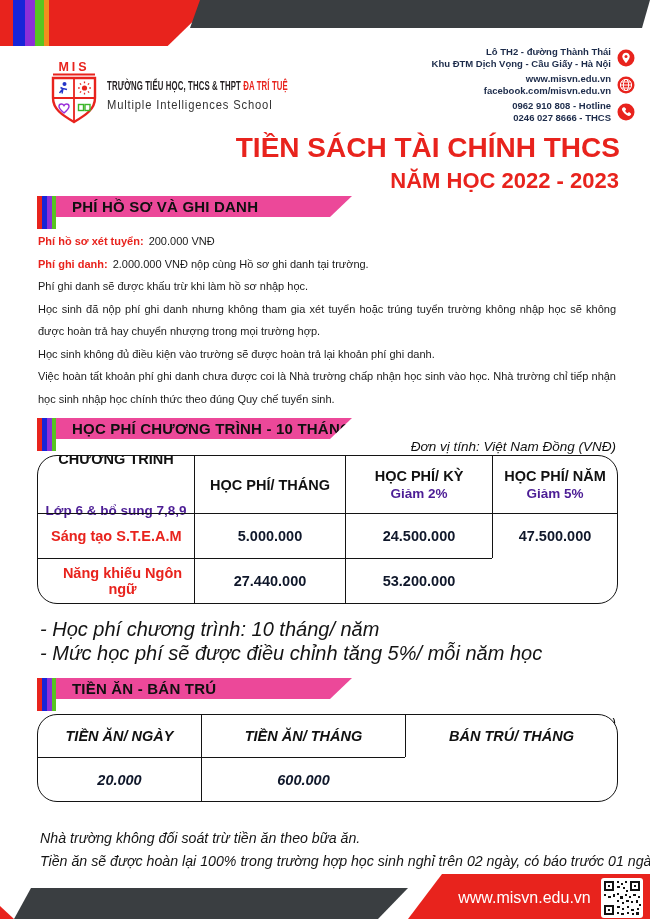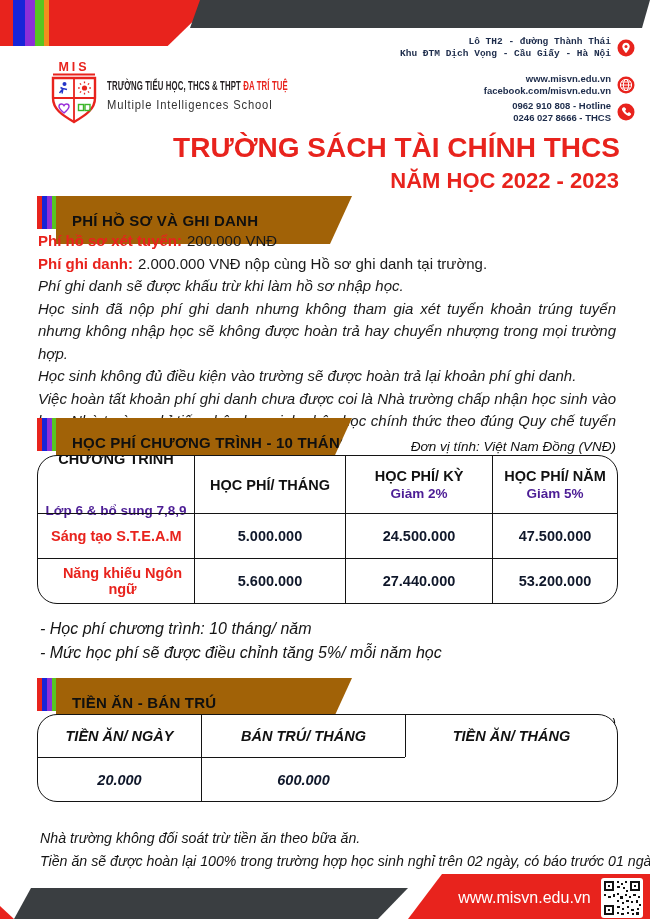--- a/index.html
+++ b/index.html
@@ -20,47 +20,47 @@
   
   .logo{position:absolute;left:43px;top:60px;}
   .name-vi{position:absolute;left:107px;top:78px;font-size:13px;font-weight:bold;color:#231f20;
       white-space:nowrap;transform:scaleX(.60);transform-origin:left center;letter-spacing:.2px;}
   .name-vi .hl{color:#e8231d;}
   .name-en{position:absolute;left:107px;top:97px;font-size:13.5px;font-weight:500;color:#333;
       white-space:nowrap;letter-spacing:1px;transform:scaleX(.83);transform-origin:left center;}
 
   
   .contact{position:absolute;right:15px;display:flex;align-items:center;gap:6px;}
-  .c1{top:36px;font-family:Liberation Mono, monospace;}.c2{top:73px;}.c3{top:100px;margin-left:36px;}
+  .c1{top:46px;}.c2{top:73px;}.c3{top:100px;margin-left:36px;}
   .contact .lines{text-align:right;font-size:9.5px;font-weight:bold;color:#1c2b4a;line-height:11.5px;
       white-space:nowrap;}
   .cicon{width:18px;height:18px;flex:0 0 18px;}
 
   
   .title-main{position:absolute;right:30px;top:132px;font-size:28px;font-weight:bold;color:#e8231d;
       white-space:nowrap;}
   .title-sub{position:absolute;right:31px;top:168px;font-size:22px;font-weight:bold;color:#e8231d;
       white-space:nowrap;}
 
   
   .sec{position:absolute;left:37px;height:33px;display:flex;}
   .sec-stripes{display:flex;height:33px;}
   .sec-stripes i{display:block;height:100%;}
   .ss-red{width:5px;background:#e8231d;}.ss-blue{width:5px;background:#1724d8;}
   .ss-purple{width:5px;background:#8c2fd8;}.ss-green{width:4px;background:#57c521;}
-  .sec-pink{width:296px;height:48px;background:#a16207;display:flex;align-items:center;
+  .sec-pink{width:296px;height:21px;background:#ec4899;display:flex;align-items:center;
       padding-left:16px;box-sizing:border-box;font-size:15px;font-weight:bold;color:#101010;
       clip-path:polygon(0 0,100% 0,calc(100% - 22px) 100%,0 100%);letter-spacing:.2px;white-space:nowrap;}
   .bar1{top:196px;}.bar2{top:418px;}.bar3{top:678px;}
 
   
-  .fees-body{position:absolute;left:38px;top:230px;width:578px;font-size:15px;line-height:22.5px;}
+  .fees-body{position:absolute;left:38px;top:230px;width:578px;font-size:11px;line-height:22.5px;}
   .fees-body p{margin:0;}
   .fee-label{color:#e8231d;font-weight:bold;margin-right:5px;}
-  .note{font-style:italic;text-align:justify;}
+  .note{text-align:justify;}
 
   .unit{position:absolute;right:34px;font-size:13.5px;font-style:italic;color:#111;white-space:nowrap;}
   .unit1{top:439px;}.unit2{top:715px;}
 
   
   .tbl{position:absolute;left:37px;width:581px;border:1.8px solid #141414;border-radius:20px;
       overflow:hidden;background:#fff;box-sizing:border-box;}
   .t1{top:455px;}
   .t1 .grid{display:grid;grid-template-columns:156px 151px 147px 1fr;grid-template-rows:57px 45px 45px;}
   .t2{top:714px;font-style:italic;}
@@ -68,21 +68,21 @@
   .cell{display:flex;flex-direction:column;justify-content:center;align-items:center;text-align:center;
       border-left:1.6px solid #141414;border-top:1.6px solid #141414;}
   .fc{border-left:none;gap:34px;}
   .fr{border-top:none;}
   .h1{font-size:14.5px;font-weight:bold;line-height:18px;color:#111;}
   .h2{font-size:13.5px;font-weight:bold;line-height:17px;color:#4c1d95;}
   .val{font-size:14.5px;font-weight:bold;color:#0f172a;}
   .prog{align-items:flex-start;padding-left:13px;text-align:center;}
   .prog .val{color:#e8231d;}
 
-  .tnotes{position:absolute;left:40px;top:617px;font-size:16px;font-style:italic;line-height:24px;color:#141414;}
+  .tnotes{position:absolute;left:40px;top:617px;font-size:20px;font-style:italic;line-height:24px;color:#141414;}
   .tnotes p{margin:0;white-space:nowrap;}
   .mnotes{position:absolute;left:40px;top:827px;font-size:14.2px;font-style:italic;line-height:23px;color:#141414;}
   .mnotes p{margin:0;white-space:nowrap;}
 
   
   .foot-gray{position:absolute;left:0;top:888px;width:408px;height:31px;background:#3a3e41;
       clip-path:polygon(31px 0,100% 0,calc(100% - 30px) 100%,14px 100%);}
   .foot-red{position:absolute;left:408px;top:874px;width:242px;height:45px;background:#e8231d;
       clip-path:polygon(34px 0,100% 0,100% 100%,0 100%);}
   .foot-sliver{position:absolute;left:0;top:906px;width:14px;height:13px;background:#e8231d;
@@ -162,38 +162,38 @@
     <div class="lines">
       <div>0962 910 808 - Hotline</div>
       <div>0246 027 8666 - THCS</div>
     </div>
     <svg class="cicon" viewBox="0 0 18 18">
       <circle cx="9" cy="9" r="8.5" fill="#e8231d"></circle>
       <path d="M6.2,4.6 c.5-.5,1.1-.5,1.5-.1 l1.1,1.1 c.4.4.4,1,0,1.4 l-.7.7 c.5,1.1,1.4,2,2.5,2.5 l.7-.7 c.4-.4,1-.4,1.4,0 l1.1,1.1 c.4.4.4,1,-.1,1.5 c-.9.9-2.2,1.1-3.3.5 c-2.1-1.2-3.9-3-5.1-5.1 c-.6-1.1-.4-2.4.9-2.9 z" fill="#fff"></path>
     </svg>
   </div>
 
-  <div class="title-main">TRƯỜNG SÁCH TÀI CHÍNH THCS</div>
+  <div class="title-main">TIỀN SÁCH TÀI CHÍNH THCS</div>
   <div class="title-sub">NĂM HỌC 2022 - 2023</div>
 
   <div class="sec bar1">
     <span class="sec-stripes">
         <i class="ss-red"></i>
         <i class="ss-blue"></i>
         <i class="ss-purple"></i>
         <i class="ss-green"></i>
       </span>
     <span class="sec-pink">PHÍ HỒ SƠ VÀ GHI DANH</span>
   </div>
 
   <div class="fees-body">
     <p><span class="fee-label">Phí hồ sơ xét tuyển:</span><span>200.000 VNĐ</span></p>
     <p><span class="fee-label">Phí ghi danh:</span><span>2.000.000 VNĐ nộp cùng Hồ sơ ghi danh tại trường.</span></p>
     <p class="note">Phí ghi danh sẽ được khấu trừ khi làm hồ sơ nhập học.</p>
-    <p class="note">Học sinh đã nộp phí ghi danh nhưng không tham gia xét tuyển khoản trúng tuyển nhưng không nhập học sẽ không được hoàn trả hay chuyển nhượng trong mọi trường hợp.</p>
+    <p class="note">Học sinh đã nộp phí ghi danh nhưng không tham gia xét tuyển hoặc trúng tuyển trường không nhập học sẽ không được hoàn trả hay chuyển nhượng trong mọi trường hợp.</p>
     <p class="note">Học sinh không đủ điều kiện vào trường sẽ được hoàn trả lại khoản phí ghi danh.</p>
     <p class="note">Việc hoàn tất khoản phí ghi danh chưa được coi là Nhà trường chấp nhận học sinh vào học. Nhà trường chỉ tiếp nhận học sinh nhập học chính thức theo đúng Quy chế tuyển sinh.</p>
   </div>
 
   <div class="sec bar2">
     <span class="sec-stripes">
         <i class="ss-red"></i>
         <i class="ss-blue"></i>
         <i class="ss-purple"></i>
         <i class="ss-green"></i>
@@ -230,23 +230,20 @@
           <div class="val">24.500.000</div>
         </div>
       <div class="cell">
           <div class="val">47.500.000</div>
         </div>
 
       <div class="cell fc prog">
           <div class="val">Năng khiếu Ngôn ngữ</div>
         </div>
       <div class="cell">
-          <div class="val">5.600.000</div>
-        </div>
-      <div class="cell">
           <div class="val">27.440.000</div>
         </div>
       <div class="cell">
           <div class="val">53.200.000</div>
         </div>
     </div>
   </div>
 
   <div class="tnotes">
     <p>- Học phí chương trình: 10 tháng/ năm</p>
@@ -263,24 +260,24 @@
     <span class="sec-pink">TIỀN ĂN - BÁN TRÚ</span>
   </div>
   <div class="unit unit2">Đơn vị tính: Việt Nam Đồng (VNĐ)</div>
 
   <div class="tbl t2">
     <div class="grid">
       <div class="cell fc fr">
           <div class="h1">TIỀN ĂN/ NGÀY</div>
         </div>
       <div class="cell fr">
+          <div class="h1">TIỀN ĂN/ THÁNG</div>
+        </div>
+      <div class="cell fr">
           <div class="h1">BÁN TRÚ/ THÁNG</div>
-        </div>
-      <div class="cell fr">
-          <div class="h1">TIỀN ĂN/ THÁNG</div>
         </div>
       <div class="cell fc">
           <div class="val">20.000</div>
         </div>
       <div class="cell">
           <div class="val">600.000</div>
         </div>
     </div>
   </div>
 

